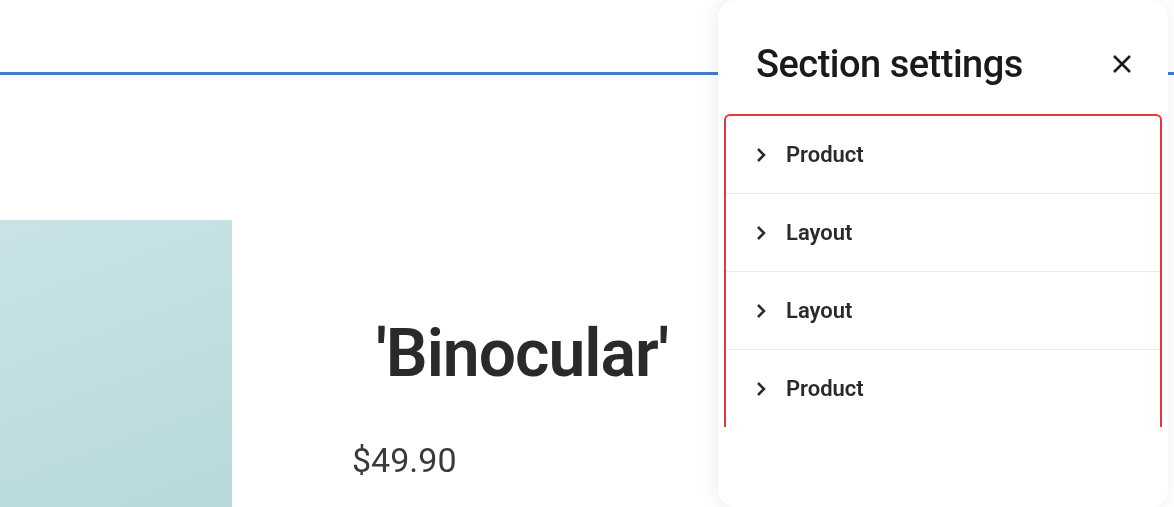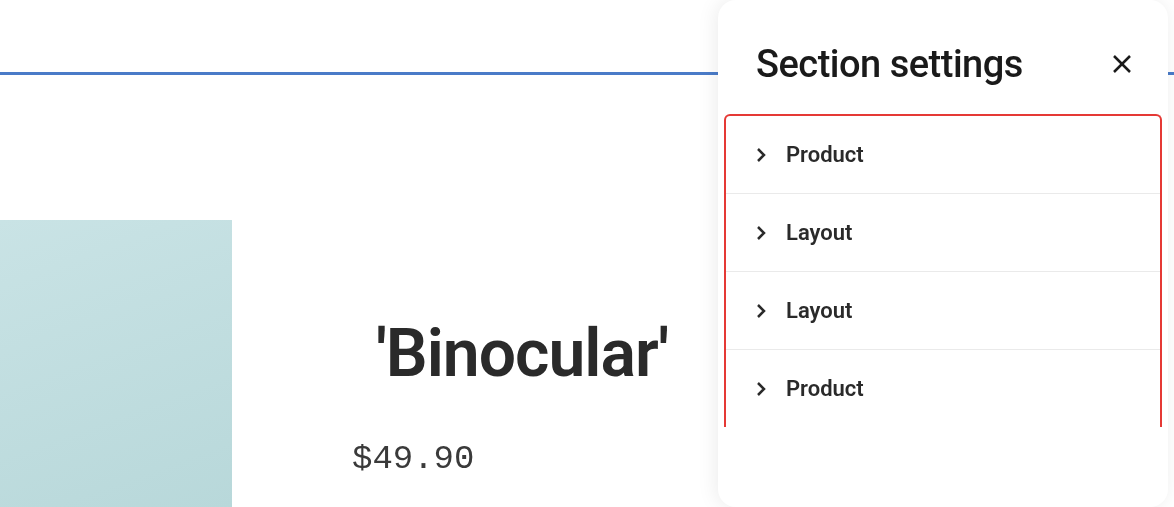--- a/index.html
+++ b/index.html
@@ -41,21 +41,20 @@
       letter-spacing: -1px;
       margin-left: 26px;
     }
     .product-price {
       position: absolute;
       top: 440px;
       left: 352px;
       font-size: 34px;
       font-weight: 400;
       color: #3a3a3a;
-      font-family: Liberation Mono, monospace;
     }
     .settings-panel {
       position: absolute;
       top: 0;
       right: 6px;
       width: 450px;
       height: 507px;
       background: #ffffff;
       border-radius: 18px;
       box-shadow: -2px 0 20px rgba(0,0,0,0.08);

